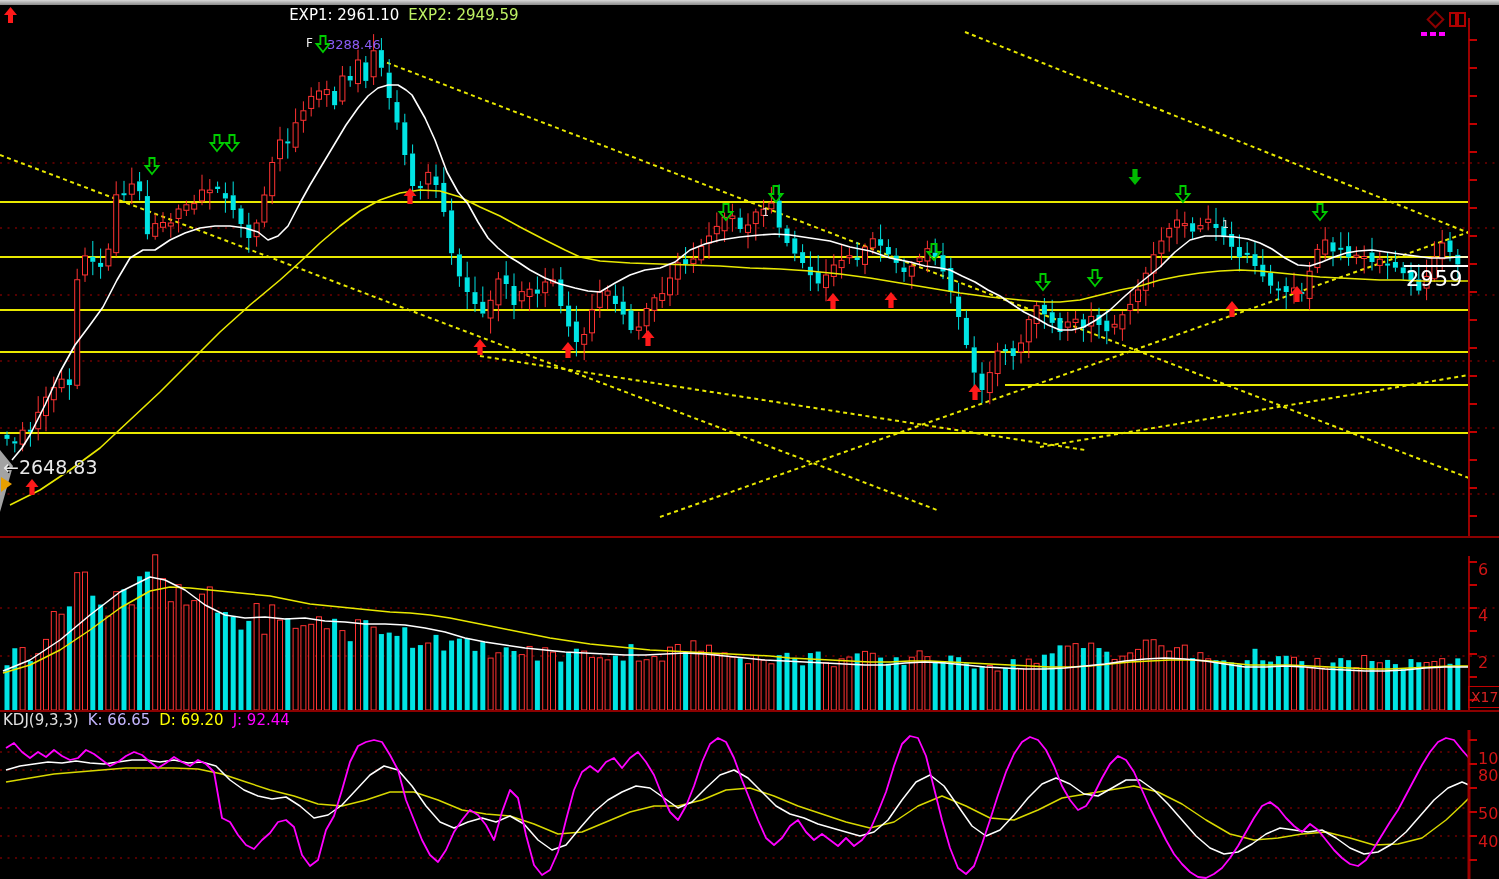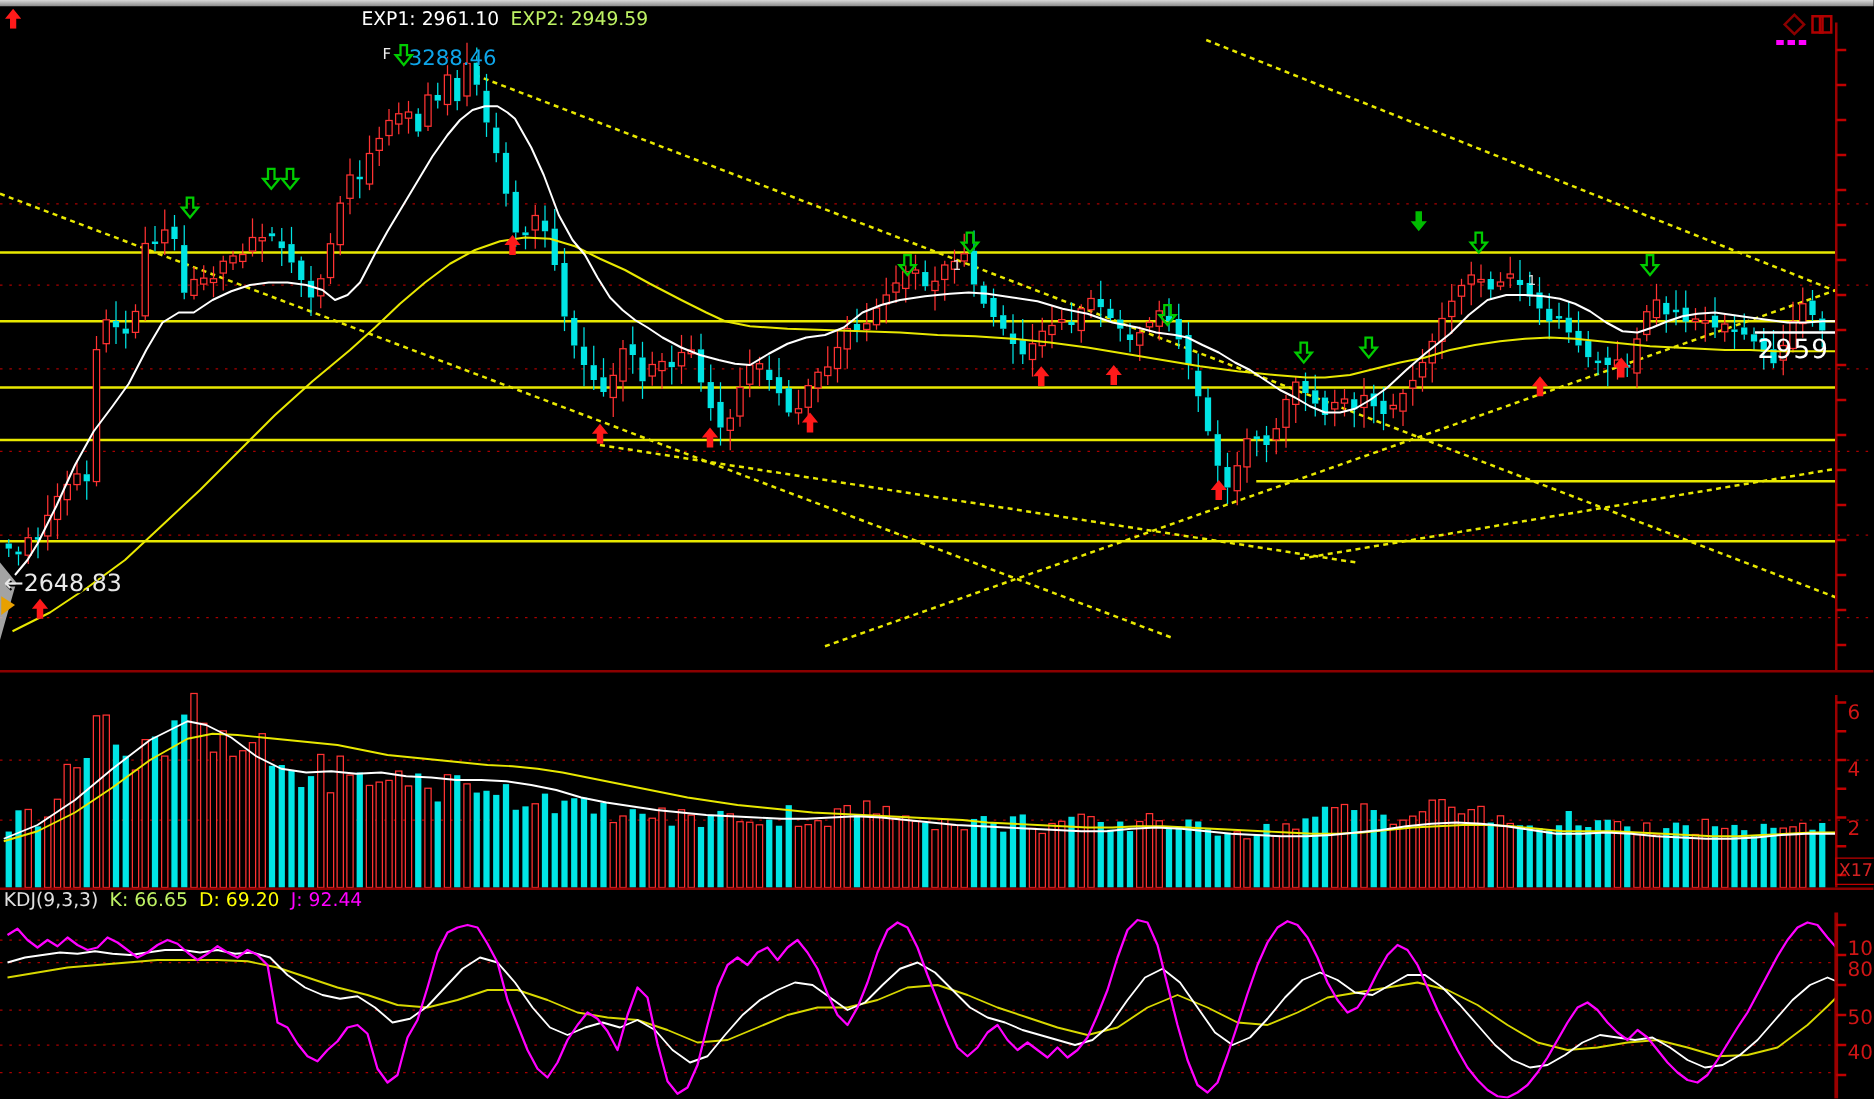--- a/index.html
+++ b/index.html
@@ -7,21 +7,21 @@
   #stage{position:relative;width:1499px;height:879px;background:#000;}
   #topstrip{position:absolute;left:0;top:0;width:1499px;height:5px;
     background:linear-gradient(#d8d8d8,#8a8a8a);}
   svg{position:absolute;left:0;top:0;}
   .hdr{position:absolute;display:flex;gap:9px;align-items:center;font-size:15px;white-space:nowrap;}
   .hdr span{line-height:17px;}
   #main-header{left:4px;top:7px;}
   #vol-header{left:3px;top:539px;}
   #kdj-header{left:3px;top:712px;}
   .lbl{position:absolute;white-space:nowrap;}
-  #peak-label{left:327px;top:37px;font-size:17px;color:#0ea5e9;text-shadow:1px 1px 0 #000;}
+  #peak-label{left:327px;top:37px;font-size:13px;color:#8b5cf6;text-shadow:1px 1px 0 #000;}
   #low-label{left:3px;top:456px;font-size:19px;color:#e8e8e8;text-shadow:1px 1px 0 #000;}
   #price-label{left:1406px;top:267px;font-size:21px;color:#ffffff;letter-spacing:1px;}
   #xunit-box{position:absolute;left:1468px;top:686px;width:30px;height:20px;border:1px solid #c00000;
     color:#d42222;font-size:14px;line-height:20px;padding-left:2px;}
   .axis-label{position:absolute;color:#d01515;font-size:16px;}
   #tr-icons{position:absolute;left:1418px;top:8px;width:70px;height:30px;}
 </style>
 </head>
 <body>
 
@@ -898,21 +898,21 @@
         </svg>
       </span>
     <span>EXPMA(12,50)</span>
     <span style="color:#ffffff">EXP1: 2961.10</span>
     <span style="color:#bef264">EXP2: 2949.59</span>
   </div>
 
 
   <div id="kdj-header" class="hdr">
     <span style="color:#e0e0e0">KDJ(9,3,3)</span>
-    <span style="color:#bef264">K: 66.65</span>
+    <span style="color:#c4b5fd">K: 66.65</span>
     <span style="color:#ffff00">D: 69.20</span>
     <span style="color:#ff00ff">J: 92.44</span>
   </div>
 
   <div id="peak-label" class="lbl">3288.46</div>
   <div id="low-label" class="lbl">←2648.83</div>
   <div id="price-label" class="lbl">2959</div>
   <div id="xunit-box">X17</div>
 
   <div id="tr-icons">

